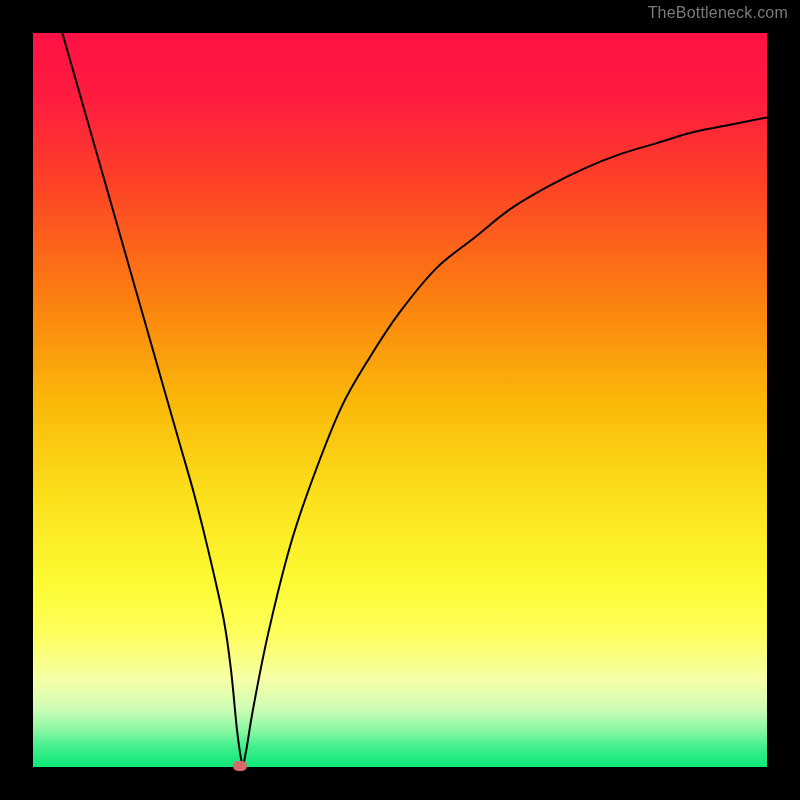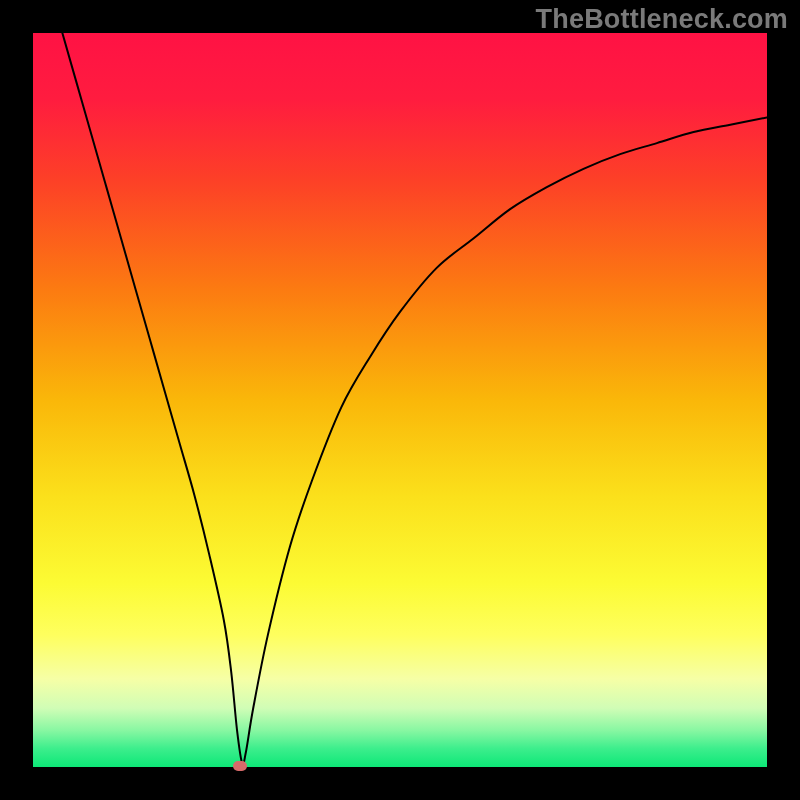--- a/index.html
+++ b/index.html
@@ -9,22 +9,22 @@
     background: #000;
     position: relative;
     font-family: Arial, Helvetica, sans-serif;
     overflow: hidden;
   }
   .watermark {
     position: absolute;
     top: 4px;
     right: 12px;
     color: #7a7a7a;
-    font-size: 27px;
-    font-weight: 700;
+    font-size: 16px;
+    font-weight: 400;
     z-index: 10;
     letter-spacing: 0.2px;
   }
   .plot-wrap {
     position: absolute;
     left: 33px;
     top: 33px;
     width: 734px;
     height: 734px;
   }

